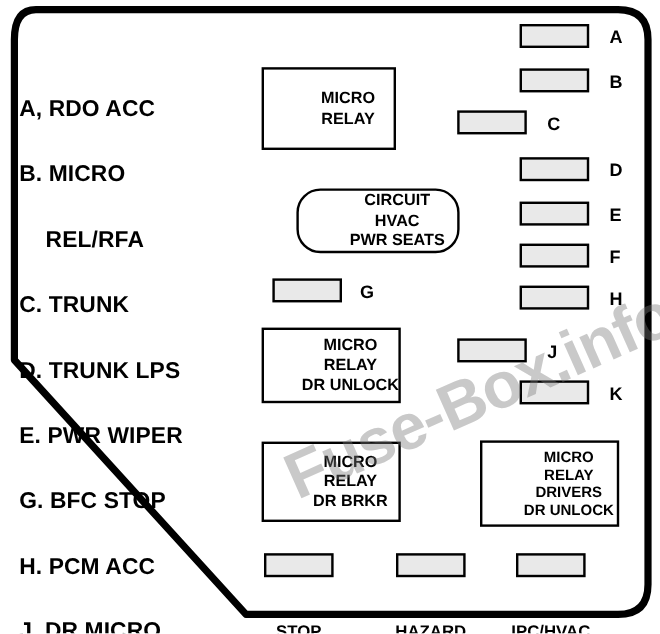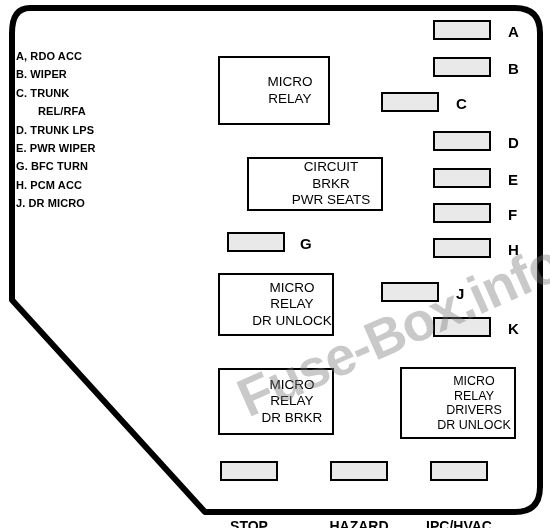--- a/index.html
+++ b/index.html
@@ -23,45 +23,46 @@
     height: 528px;
   }
   
   #legend {
     position: absolute;
     left: 16px;
     top: 47px;
     width: 180px;
   }
   .legend-line {
-    font-size: 11px;
+    font-size: 19px;
     line-height: 18.4px;
     font-weight: bold;
     color: #000000;
     letter-spacing: 0.1px;
     white-space: pre;
+    margin-top: 36px;
   }
   .legend-line.indent {
     padding-left: 22px;
   }
   
   .relay-box {
     position: absolute;
     border: 2.5px solid #000000;
     background: #ffffff;
     box-sizing: border-box;
     display: flex;
     flex-direction: column;
     align-items: center;
     justify-content: center;
   }
   .relay-line {
     font-size: 13.5px;
     line-height: 16.5px;
-    font-weight: normal;
+    font-weight: bold;
     color: #000000;
     white-space: pre;
     text-align: center;
     padding-left: 32px;
   }
   .relay-box.tight .relay-line {
     font-size: 12.5px;
     line-height: 14.5px;
   }
   
@@ -115,38 +116,38 @@
              L 540 487
              Q 540 512 515 512
              L 205 512
              L 12 300
              L 12 33
              Q 12 8 30 8 Z" fill="#ffffff" stroke="#000000" stroke-width="6" stroke-linejoin="round" stroke-linecap="round"></path>
   </svg>
 
   <div id="legend">
     <div class="legend-line">A, RDO ACC</div>
-    <div class="legend-line">B. WIPER</div>
+    <div class="legend-line">B. MICRO</div>
+    <div class="legend-line indent">REL/RFA</div>
     <div class="legend-line">C. TRUNK</div>
-    <div class="legend-line indent">REL/RFA</div>
     <div class="legend-line">D. TRUNK LPS</div>
     <div class="legend-line">E. PWR WIPER</div>
-    <div class="legend-line">G. BFC TURN</div>
+    <div class="legend-line">G. BFC STOP</div>
     <div class="legend-line">H. PCM ACC</div>
     <div class="legend-line">J. DR MICRO</div>
   </div>
 
   <div class="relay-box" style="left:218px; top:56px; width:112px; height:69px;">
     <div class="relay-line">MICRO</div>
     <div class="relay-line">RELAY</div>
   </div>
 
-  <div class="relay-box" style="left:247px; top:157px; width:136px; height:54px;">
+  <div class="relay-box" style="left:247px; top:157px; width:136px; height:54px;border-radius:20px;">
     <div class="relay-line">CIRCUIT</div>
-    <div class="relay-line">BRKR</div>
+    <div class="relay-line">HVAC</div>
     <div class="relay-line">PWR SEATS</div>
   </div>
 
   <div class="relay-box" style="left:218px; top:273px; width:116px; height:63px;">
     <div class="relay-line">MICRO</div>
     <div class="relay-line">RELAY</div>
     <div class="relay-line">DR UNLOCK</div>
   </div>
 
   <div class="relay-box" style="left:218px; top:368px; width:116px; height:67px;">

